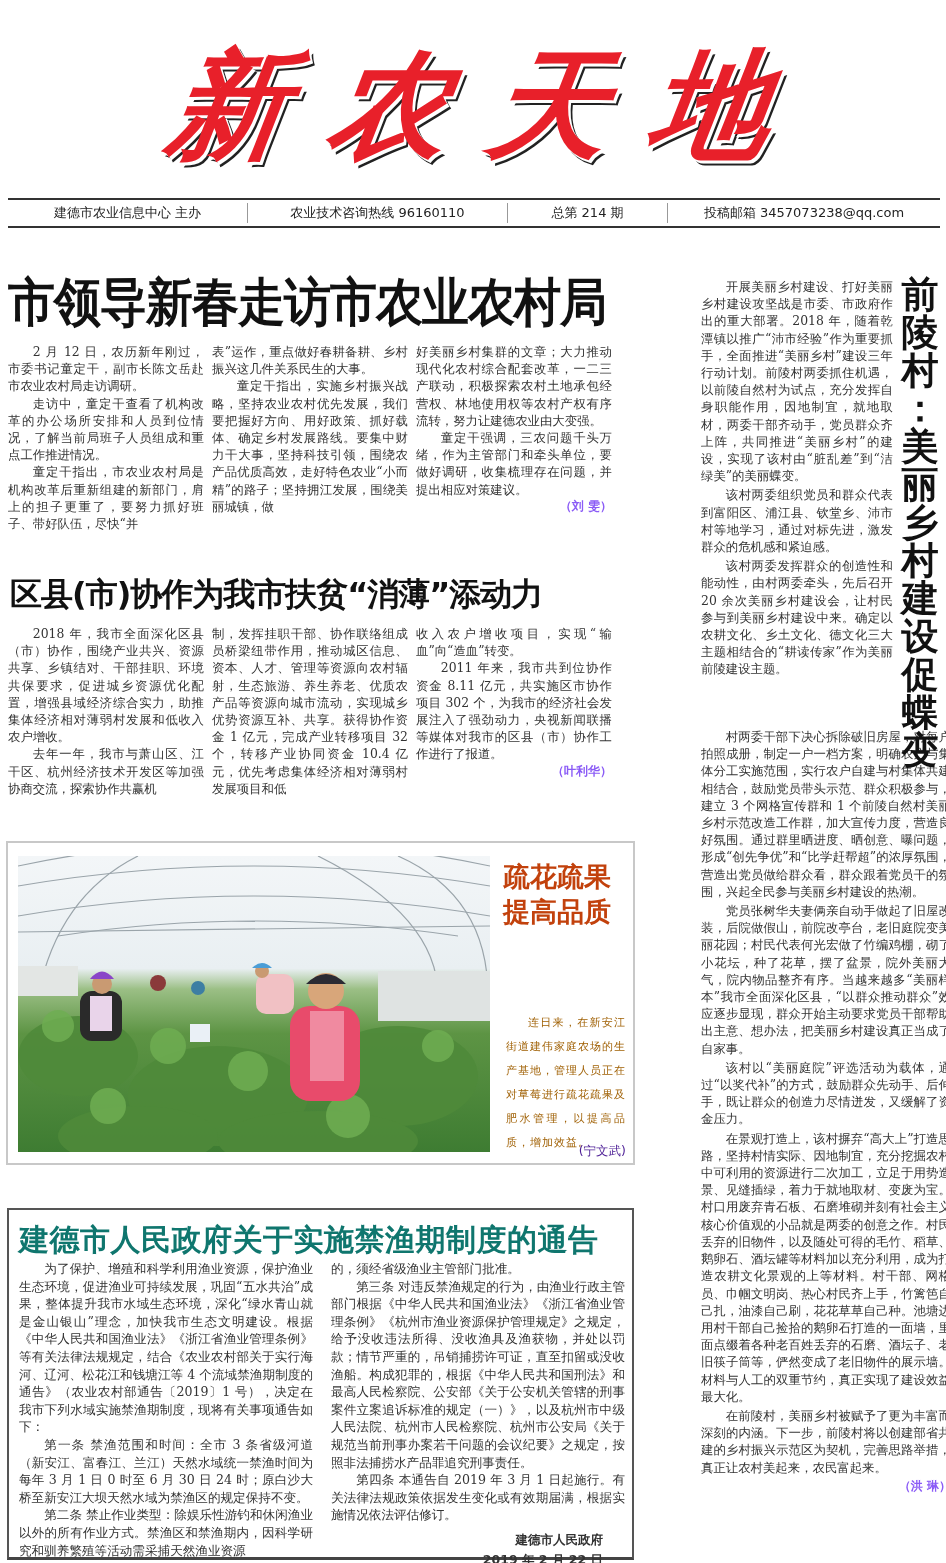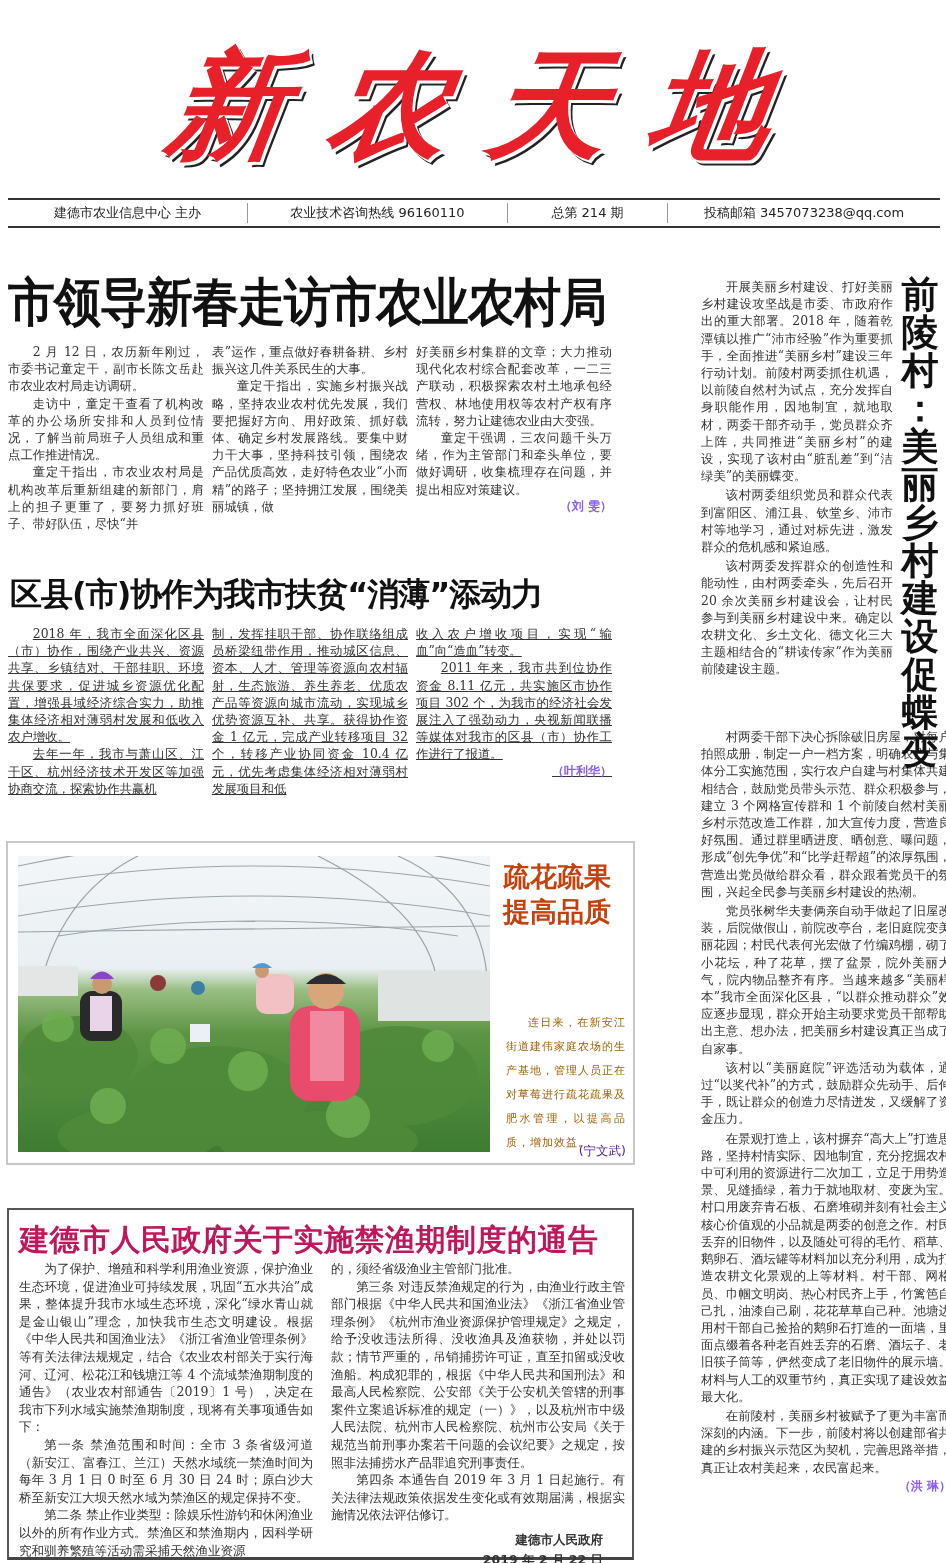--- a/index.html
+++ b/index.html
@@ -39,21 +39,21 @@
 
     .cols { position: absolute; display: flex; gap: 8px; }
     .col { font-size: 12.4px; line-height: 17.2px; color: #333; text-align: justify; }
     .col p { text-indent: 2em; }
     .col p.cont { text-indent: 0; }
     .byline { text-align: right; font-family: "DejaVu Sans", sans-serif; font-weight: bold; font-size: 12px; color: #8b5cf6; }
 
     .art1 { left: 8px; top: 343px; width: 624px; }
     .art1 .col { width: 196px; }
     .art2 { left: 8px; top: 625px; width: 624px; }
-    .art2 .col { width: 196px; text-decoration: underline; }
+    .art2 .col { width: 196px; }
 
     
     .photo-box {
       position: absolute; left: 6px; top: 841px; width: 629px; height: 324px;
       border: 2px solid #c8c8c8; background: #fff;
     }
     .photo {
       position: absolute; left: 10px; top: 13px; width: 472px; height: 296px; overflow: hidden;
       background: linear-gradient(180deg, #f3f6f8 0%, #e9eff2 38%, #9bbf85 45%, #5d9444 60%, #3e7c32 100%);
     }
@@ -70,21 +70,21 @@
     .photo-byline { position: absolute; left: 498px; top: 300px; width: 120px; text-align: right;
       font-family: "DejaVu Sans", sans-serif; font-size: 12.5px; color: #4c1d95; }
 
     
     .notice-box {
       position: absolute; left: 7px; top: 1208px; width: 627px; height: 352px;
       border: 2px solid #555; border-bottom: 3px solid #444;
     }
     .notice-title {
       position: absolute; left: 10px; top: 10px; white-space: nowrap;
-      font-family: "DejaVu Sans", sans-serif; font-weight: bold; font-size: 30px; color: #be185d; letter-spacing: 0.5px;
+      font-family: "DejaVu Sans", sans-serif; font-weight: bold; font-size: 30px; color: #0f766e; letter-spacing: 0.5px;
     }
     .notice-cols { position: absolute; left: 10px; top: 50px; width: 606px; display: flex; gap: 18px; }
     .notice-cols .col { width: 294px; font-size: 12.6px; line-height: 17.6px; }
     .notice-sign { text-align: right; font-family: "DejaVu Sans", sans-serif; font-weight: bold; font-size: 12.5px; line-height: 20px; padding-right: 22px; margin-top: 6px; }
 
     
     .side-text { position: absolute; left: 693px; top: 278px; width: 192px; margin-left: 8px; }
     .side-text .col { width: 192px; font-size: 12.4px; line-height: 17.2px; }
     .side-text .col p { margin-bottom: 2px; }
     .vert-title {

